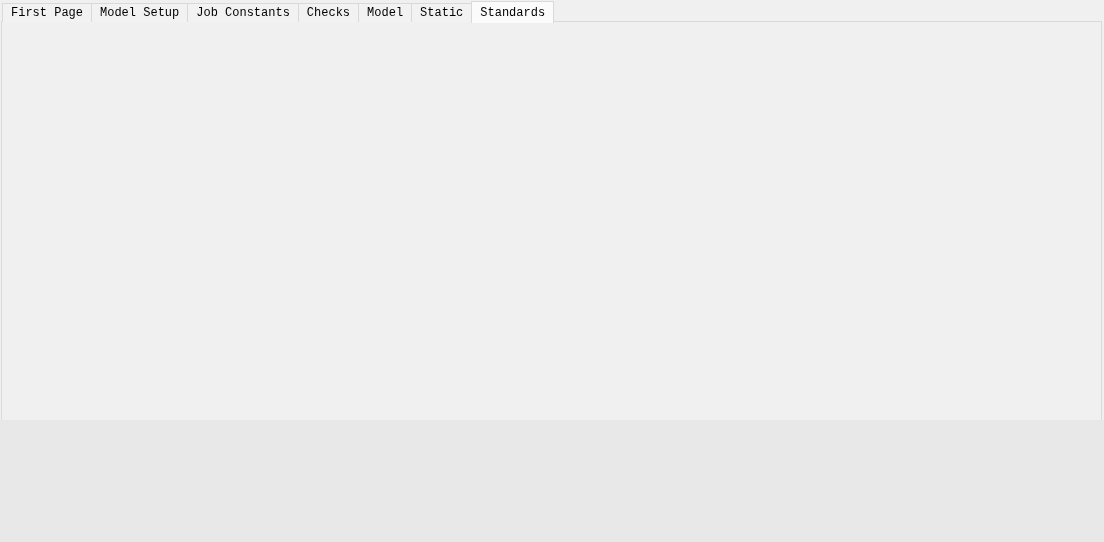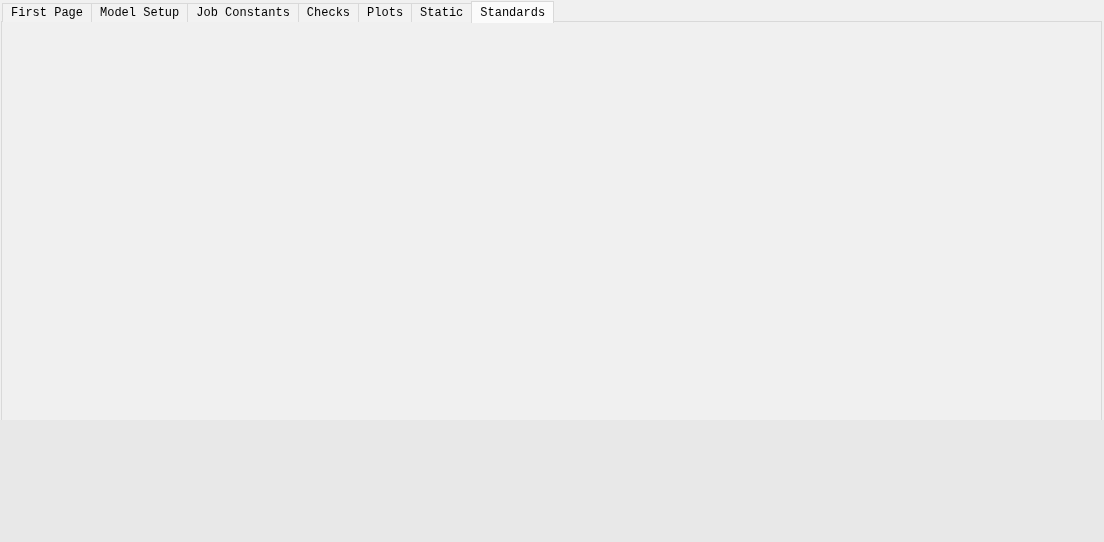--- a/index.html
+++ b/index.html
@@ -71,21 +71,21 @@
 </head>
 <body>
 
 <div class="window">
 
   <div class="tabbar">
     <div class="tab">First Page</div>
     <div class="tab">Model Setup</div>
     <div class="tab">Job Constants</div>
     <div class="tab">Checks</div>
-    <div class="tab">Plots</div>
+    <div class="tab">Model</div>
     <div class="tab">Static</div>
     <div class="tab active">Standards</div>
   </div>
 
   <div class="tabpage"></div>
 
   <div class="groupbox" style="left:14px; top:29px; width:372px; height:131px;">
     <span class="gb-label">Standards</span>
   </div>
   <div class="listbox" style="left:20px; top:46px; width:358px; height:107px;">

